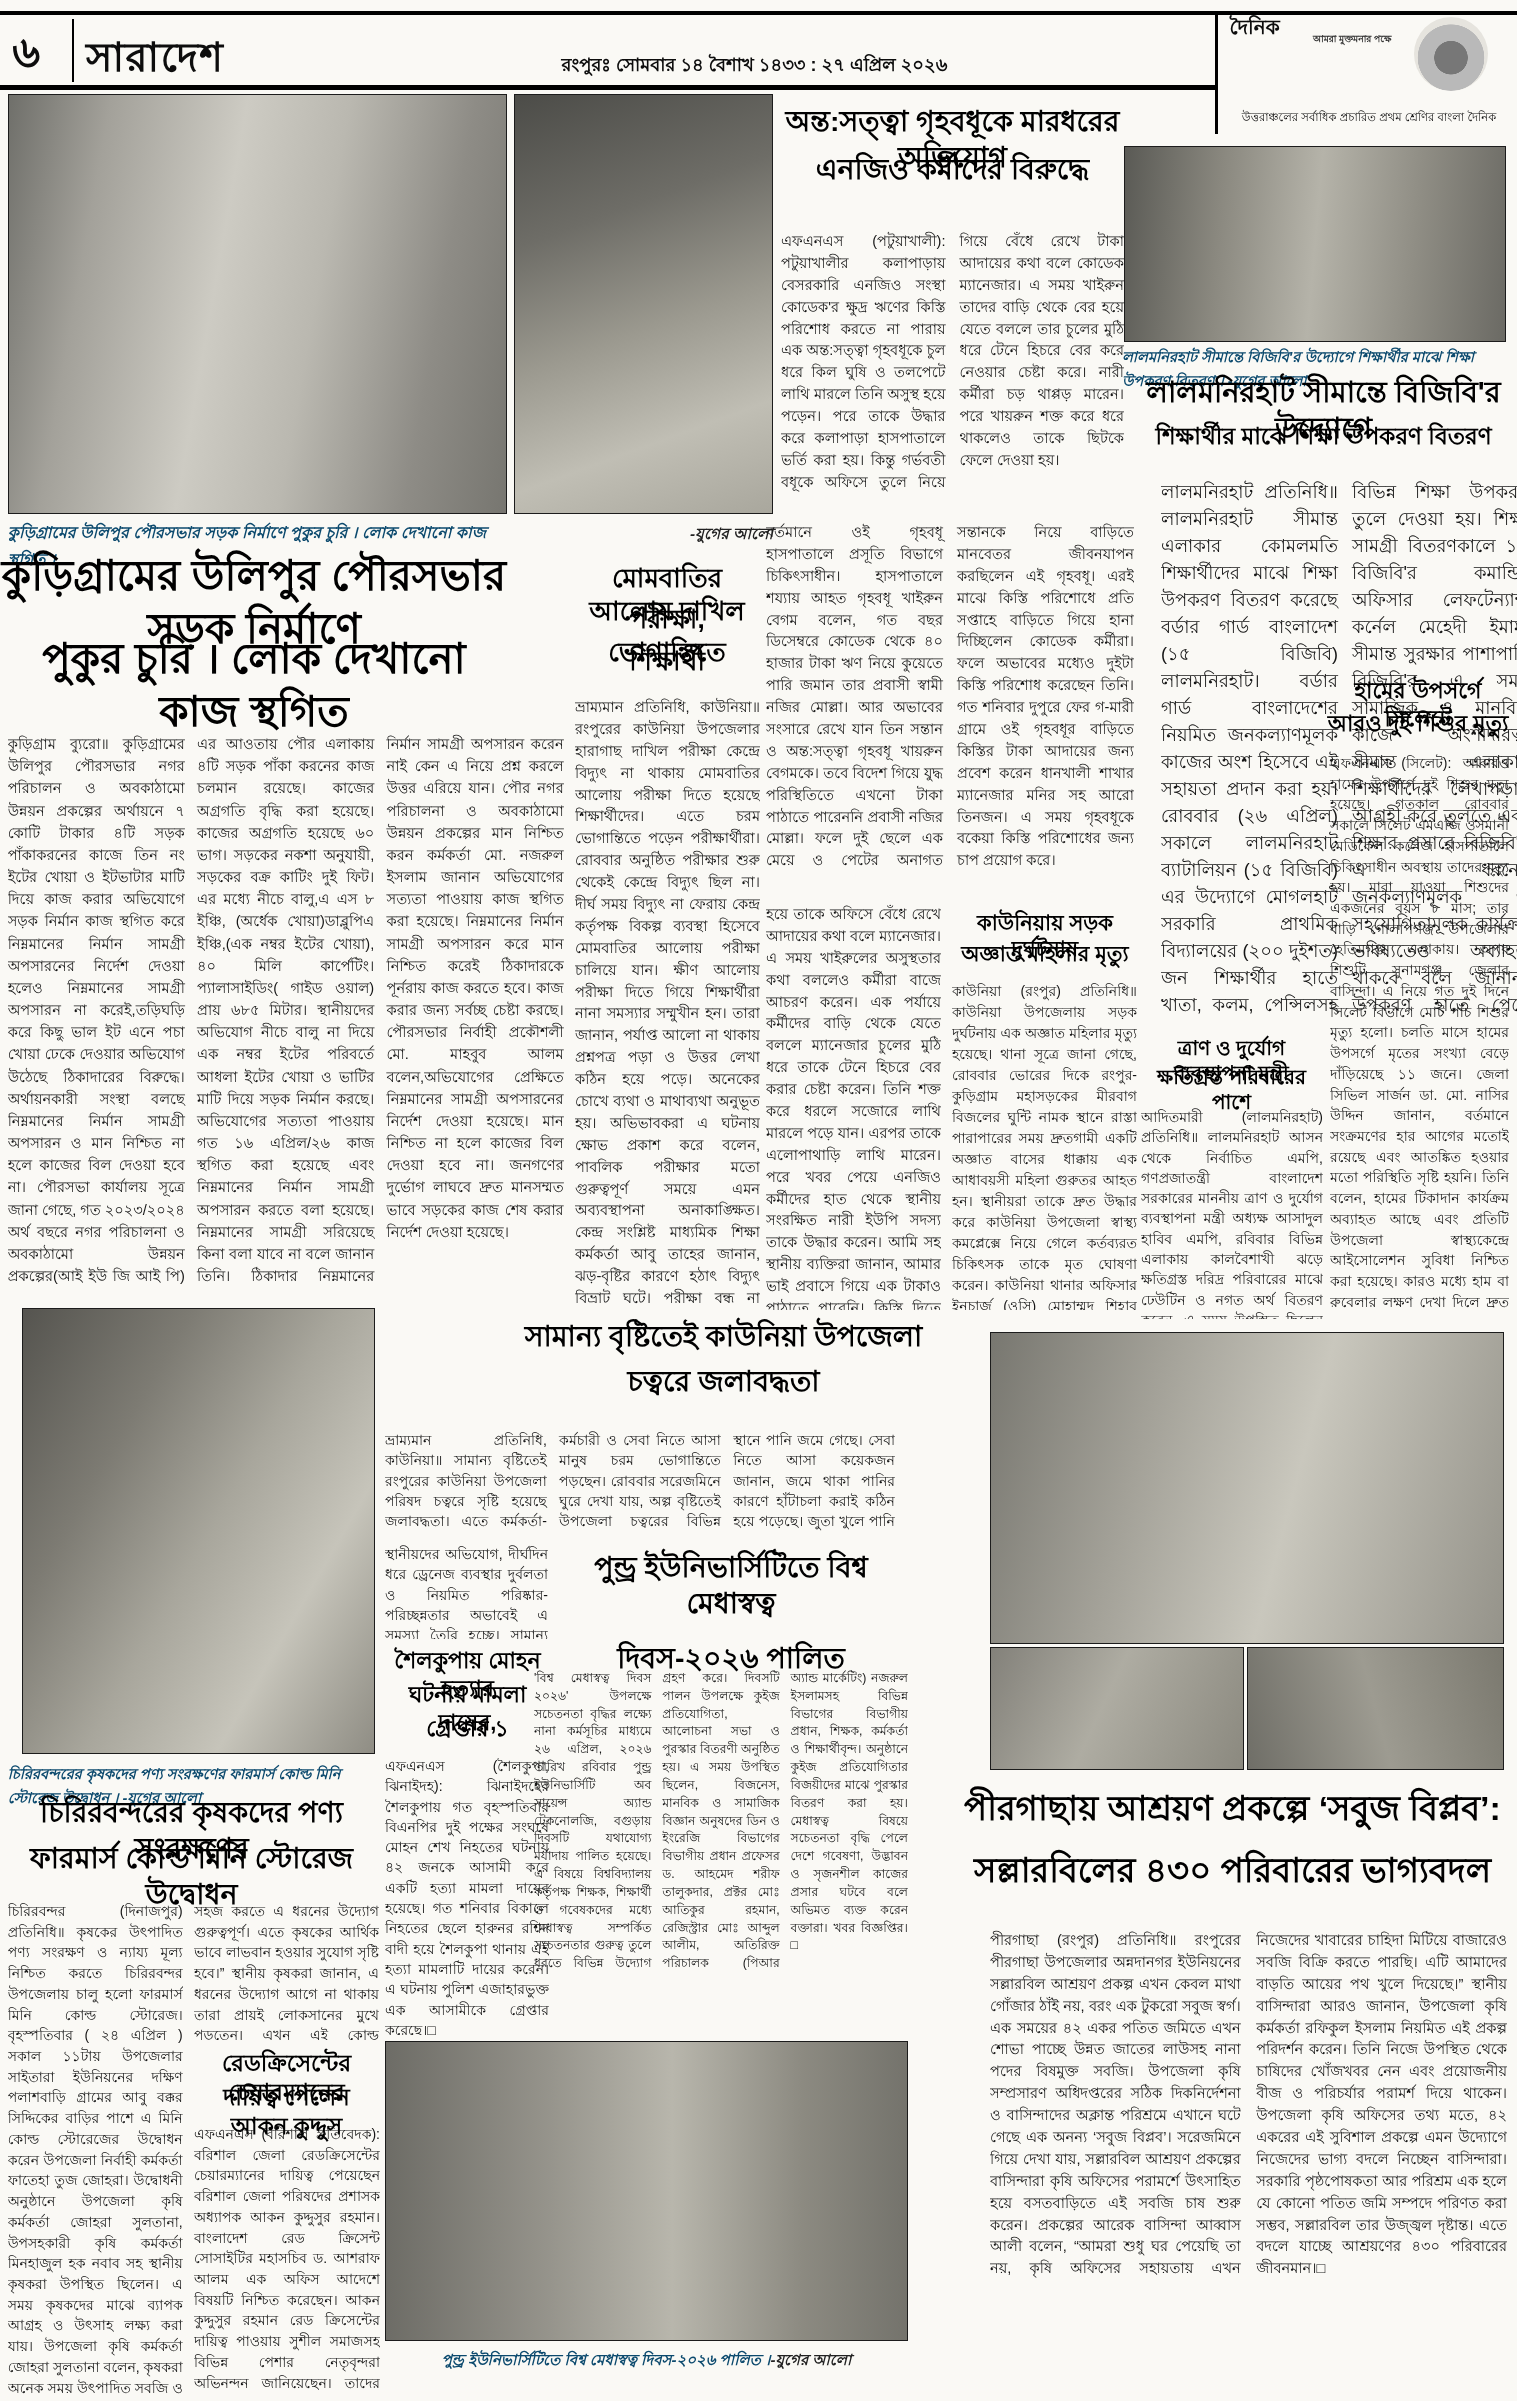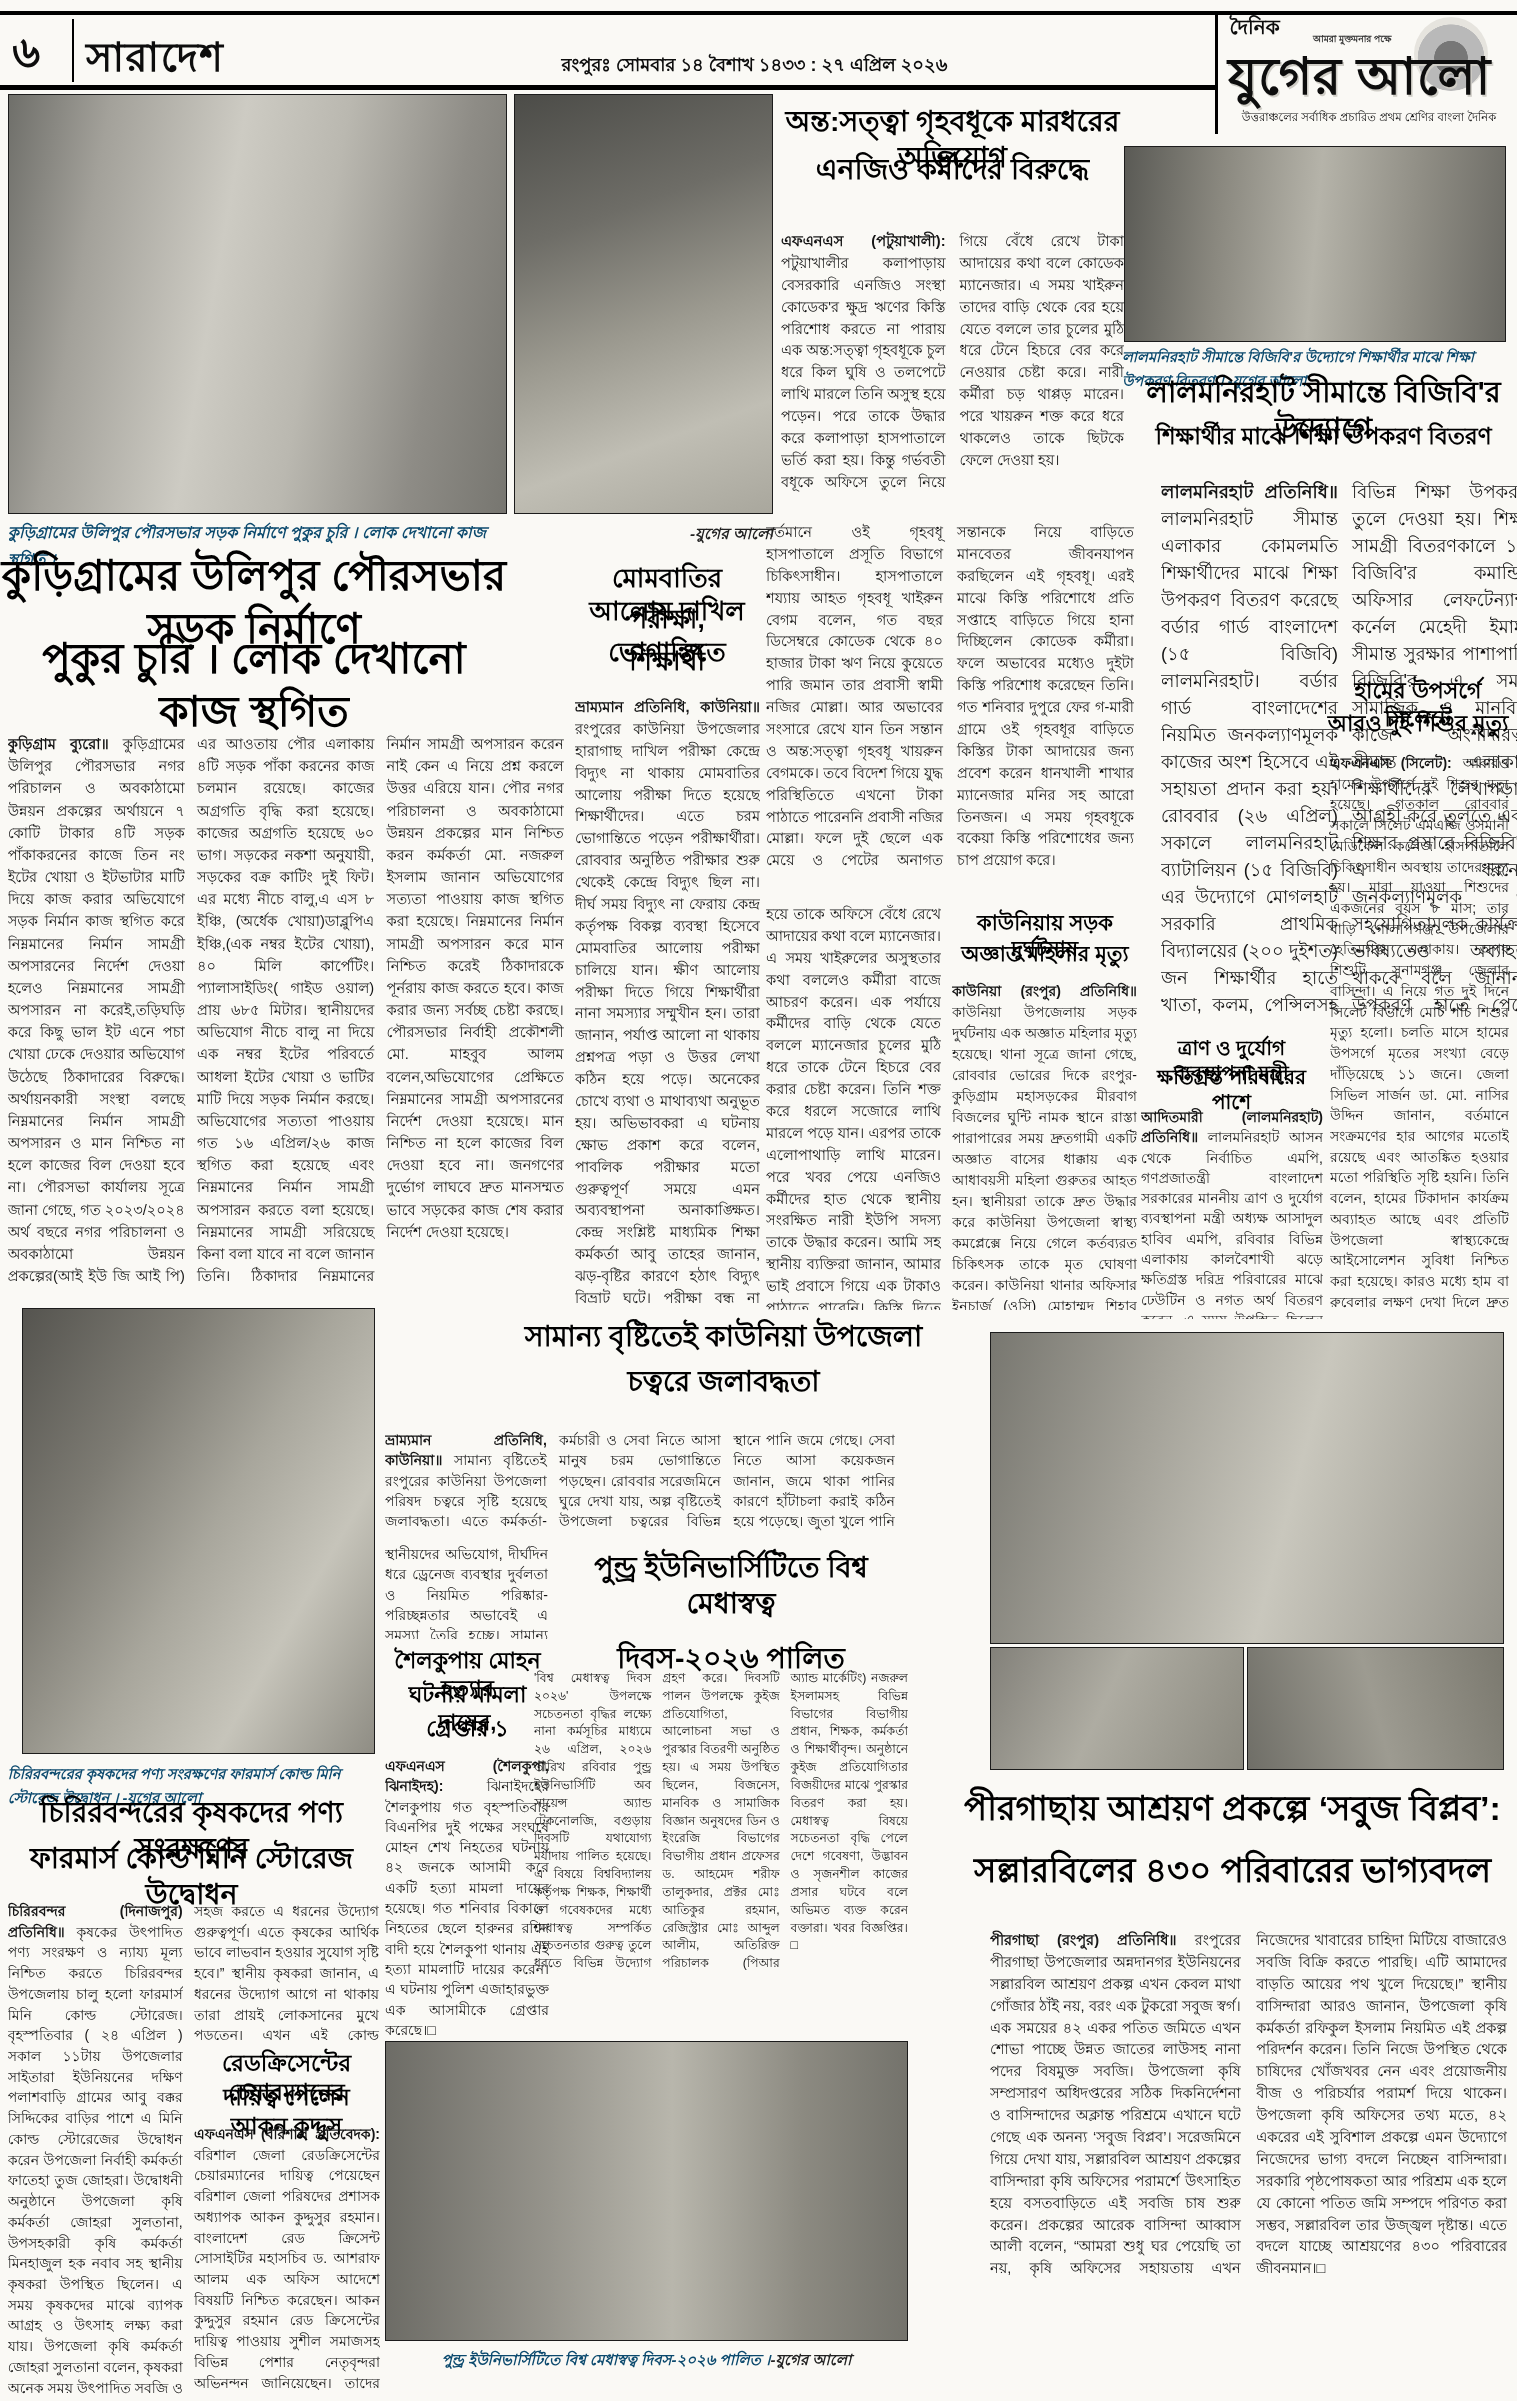--- a/index.html
+++ b/index.html
@@ -3,21 +3,21 @@
 <meta charset="utf-8">
 <style>
   html,body{margin:0;padding:0;}
   body{width:1517px;height:2401px;position:relative;background:#faf9f5;color:#0d0d0d;
        font-family:"Liberation Sans","DejaVu Sans",sans-serif;overflow:hidden;}
   .abs{position:absolute;}
   .rule{background:#000;}
   .hl{font-weight:bold;text-align:center;color:#000;line-height:1.25;}
   .cap{font-weight:bold;font-style:italic;color:#0c4a6e;}
   .bodytxt{text-align:justify;color:#151515;}
-  .bodytxt b{font-weight:bold;}
+  .bodytxt b{font-weight:normal;}
   .photo{border:0.8px solid #1c1c1c;box-sizing:border-box;}
   .credit{font-weight:bold;font-style:italic;text-align:right;color:#222;}
   
   #top-rule{left:0;top:10.8px;width:1517px;height:3.8px;}
   #pagenum{left:12.3px;top:20px;font-size:43px;font-weight:bold;}
   #hdr-vbar1{left:72px;top:18.5px;width:2.3px;height:63px;}
   #section{left:86px;top:26px;font-size:40px;font-weight:bold;letter-spacing:1.5px;}
   #dateline{left:508px;top:51px;width:493px;text-align:center;font-size:18px;font-weight:bold;}
   #hdr-vbar2{left:1215px;top:14px;width:3.1px;height:120px;}
   #mast{left:1228px;top:12.3px;width:282px;height:123px;}
@@ -109,21 +109,20 @@
 <div class="abs rule" id="top-rule"></div>
 <div class="abs" id="pagenum">৬</div>
 <div class="abs rule" id="hdr-vbar1"></div>
 <div class="abs" id="section">সারাদেশ</div>
 <div class="abs" id="dateline">রংপুরঃ সোমবার ১৪ বৈশাখ ১৪৩৩ : ২৭ এপ্রিল ২০২৬</div>
 <div class="abs rule" id="hdr-vbar2"></div>
 <div class="abs" id="mast">
   <div id="mast-daily">দৈনিক</div>
   <div id="mast-slogan">আমরা মুক্তমনার পক্ষে</div>
   <div id="mast-sun"></div>
-  <div id="mast-title">যুগের আলো</div>
   <div id="mast-tagline">উত্তরাঞ্চলের সর্বাধিক প্রচারিত প্রথম শ্রেণির বাংলা দৈনিক</div>
 </div>
 <div class="abs rule" id="hdr-rule"></div>
 
 <div class="abs photo" id="road-photo"></div>
 <div class="abs cap" id="road-caption" actable="false">কুড়িগ্রামের উলিপুর পৌরসভার সড়ক নির্মাণে পুকুর চুরি । লোক দেখানো কাজ স্থগিত ।</div>
 <div class="abs photo" id="banana-photo"></div>
 <div class="abs credit" id="banana-credit">-যুগের আলো</div>
 <div class="abs hl" id="kurigram-h1">কুড়িগ্রামের উলিপুর পৌরসভার সড়ক নির্মাণে</div>
 <div class="abs hl" id="kurigram-h2">পুকুর চুরি । লোক দেখানো কাজ স্থগিত</div>

